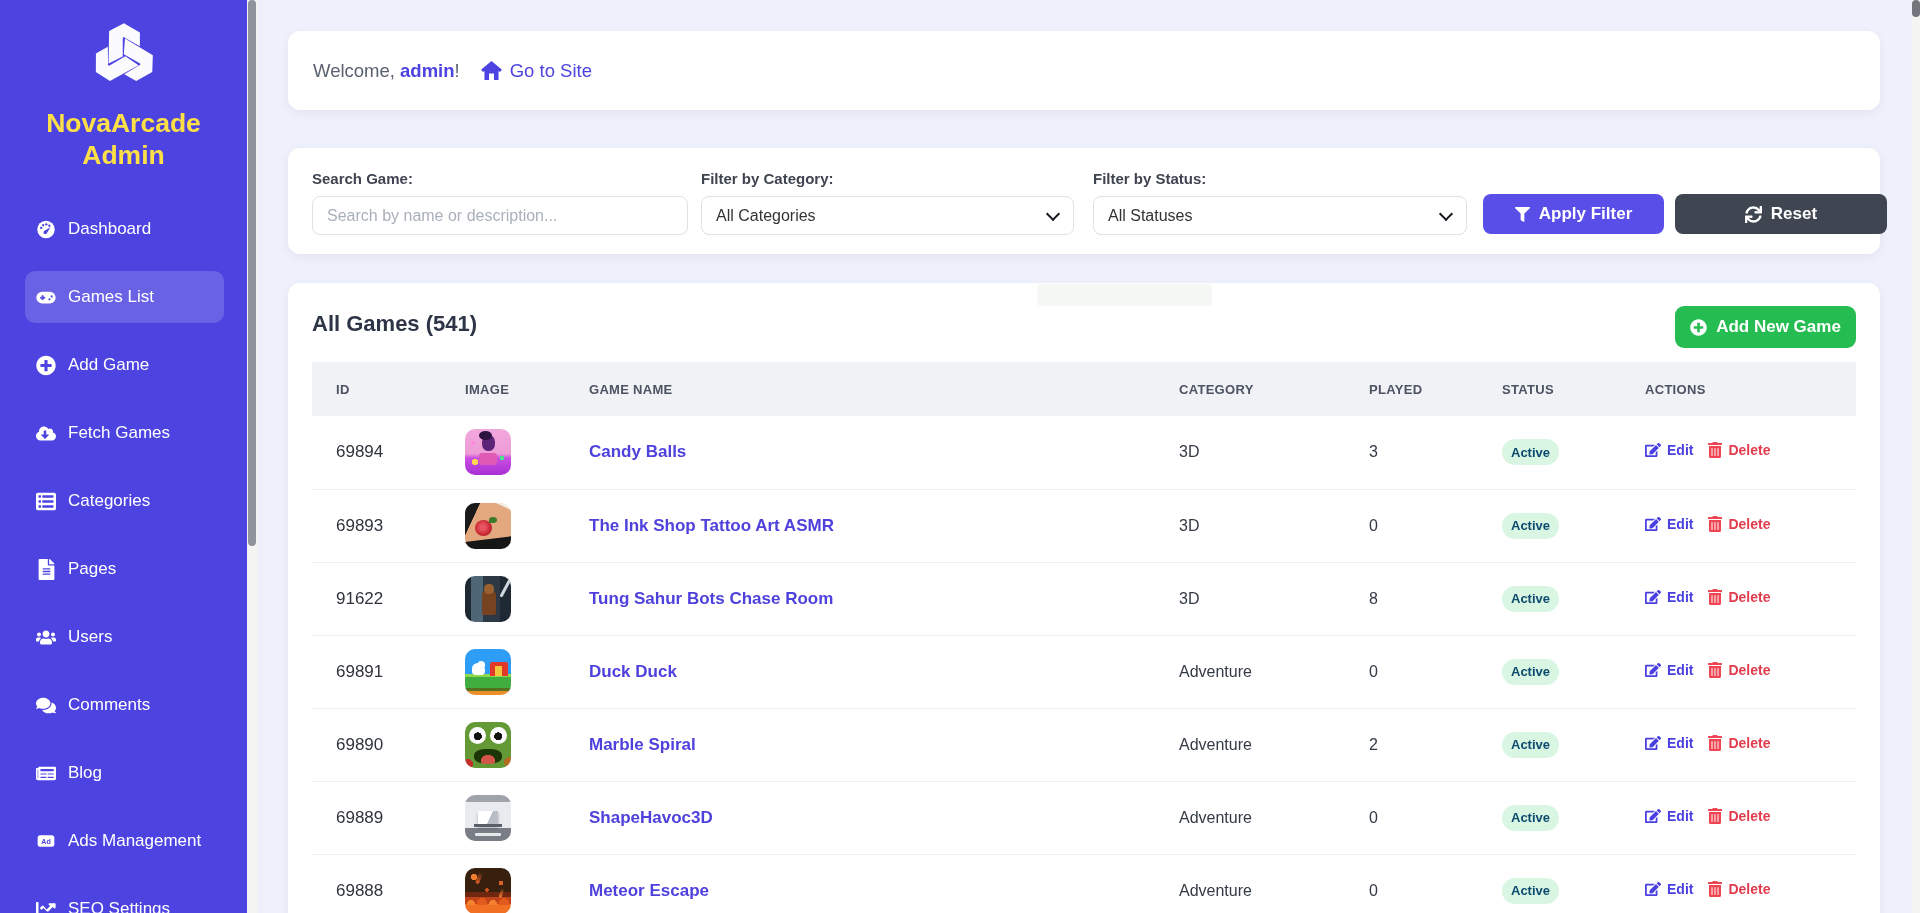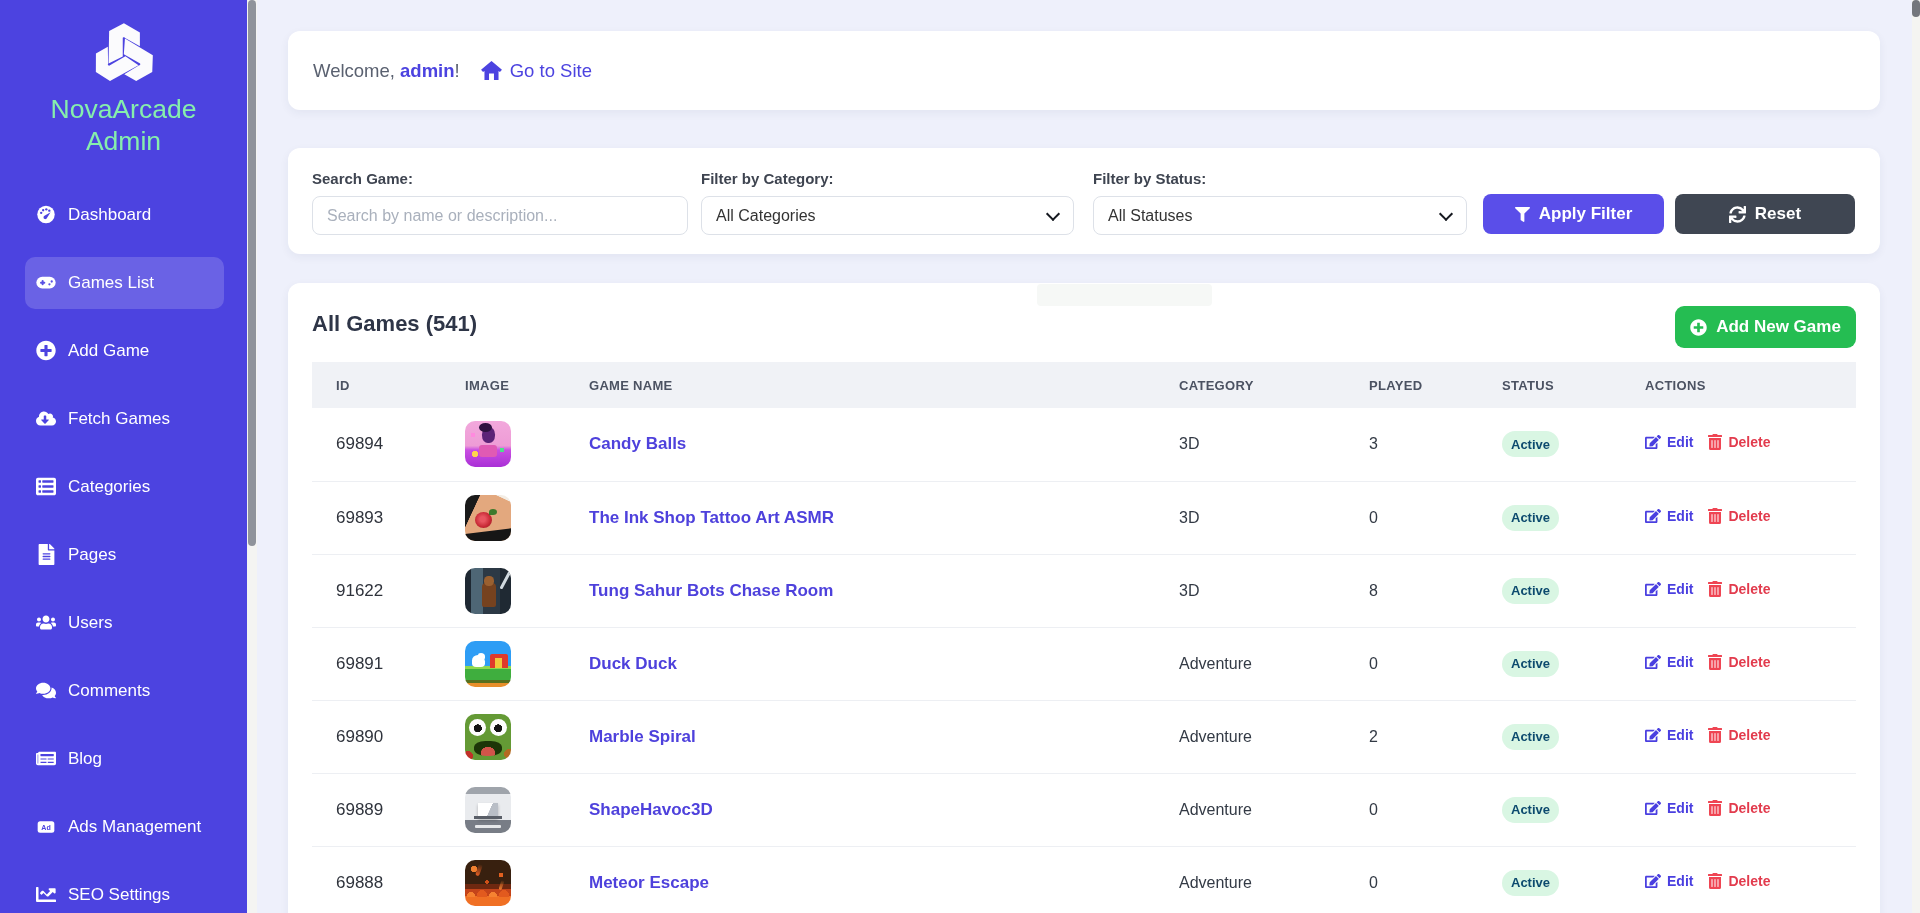--- a/index.html
+++ b/index.html
@@ -6,24 +6,24 @@
 html,body { width:1920px; height:913px; overflow:hidden; font-family:"Liberation Sans", sans-serif; background:#eef0fb; }
 .layout { display:flex; width:1920px; height:913px; }
 
 
 .sidebar { position:relative; width:257px; height:913px; background:#4c43e0; flex:0 0 257px; }
 .side-inner { width:247px; }
 .sb-track { position:absolute; top:0; right:0; width:10px; height:913px; background:#f4f4f2; }
 .sb-thumb { position:absolute; top:0; right:1px; width:8px; height:546px; background:#8f939b; border-radius:5px; }
 .logo-wrap { text-align:center; padding-top:17px; color:#fff; }
 .logo-svg { display:block; margin:0 auto; }
-.brand { font-size:26.5px; font-weight:normal; line-height:31.5px; margin-top:3px; color:#86efac; }
+.brand { font-size:26.5px; font-weight:bold; line-height:31.5px; margin-top:17px; color:#fde047; }
 .menu { margin-top:32px; display:flex; flex-direction:column; }
 .menu-item { display:flex; align-items:center; height:52px; margin:8px 23px 8px 25px; padding-left:11px; color:#fff; font-size:17px; border-radius:10px; }
-.menu-item .mi { width:20px; height:22px; margin-right:12px; display:flex; justify-content:center; }
+.menu-item .mi { width:20px; height:22px; margin-right:12px; display:flex; align-items:center; justify-content:center; }
 .menu-item.active { background:rgba(255,255,255,0.17); }
 .mi svg { display:block; }
 
 
 .main { position:relative; flex:1; height:913px; }
 .m-track { position:absolute; top:0; right:0; width:8px; height:913px; background:#f4f4f1; z-index:50; }
 .m-thumb { position:absolute; top:0; right:0; width:8px; height:17px; background:#73767c; border-radius:4px; z-index:51; }
 .content { position:absolute; left:31px; top:31px; width:1592px; }
 .card { background:#fff; border-radius:12px; box-shadow:0 3px 10px rgba(40,50,90,0.06); }
 
@@ -39,33 +39,33 @@
 .fgroup label { display:block; font-size:15px; color:#3e4450; margin-bottom:9px; font-weight:bold; }
 .finput { height:39px; border:1px solid #dde1e8; border-radius:8px; width:100%; font-size:16px; color:#333;
   font-family:"Liberation Sans",sans-serif; padding:0 14px; background:#fff; }
 .finput::placeholder { color:#a9b0bc; }
 .fselect { appearance:none; -webkit-appearance:none; background-image:none; position:relative; }
 .selwrap { position:relative; }
 .selwrap:after { content:""; position:absolute; right:16px; top:13px; width:8px; height:8px; border-right:2.6px solid #15181f; border-bottom:2.6px solid #15181f; transform:rotate(45deg); pointer-events:none; }
 .btn { display:inline-flex; align-items:center; justify-content:center; height:40px; border:none; border-radius:8px; color:#fff; font-size:17px; font-weight:bold; font-family:"Liberation Sans",sans-serif; }
 .btn svg { margin-right:9px; }
 .btn-apply { background:#5a4ee9; width:181px; }
-.btn-reset { background:#3f4652; width:180px; }
+.btn-reset { background:#3f4652; width:212px; }
 
 .table-card { margin-top:29px; padding:23px 24px 0 24px; height:700px; }
 .tc-top { display:flex; align-items:center; justify-content:space-between; height:42px; margin-bottom:14px; }
 .tc-top h2 { font-size:22px; font-weight:bold; color:#2e3547; position:relative; top:-3px; }
 .btn-add { background:#25bd52; height:42px; width:181px; font-size:17px; border-radius:9px; }
 .ghost { position:absolute; left:780px; top:284px; width:175px; height:22px; background:#f6f8f6; border-radius:4px; z-index:5; }
 
 table.games { width:1544px; border-collapse:collapse; table-layout:fixed; }
 table.games col.c-id { width:129px; } table.games col.c-img { width:124px; }
 table.games col.c-name { width:590px; } table.games col.c-cat { width:190px; }
 table.games col.c-played { width:133px; } table.games col.c-status { width:143px; }
-thead th { background:#f0f2f6; height:46px; text-align:left; padding-left:24px; font-size:13px; color:#4b5262; letter-spacing:0.3px; font-weight:bold; }
+thead th { background:#f0f2f6; height:54px; text-align:left; padding-left:24px; font-size:13px; color:#4b5262; letter-spacing:0.3px; font-weight:bold; }
 tbody td { height:73px; padding-left:24px; border-bottom:1px solid #edeff3; }
 td.id { font-size:17px; color:#2f333c; }
 td.name a { font-size:17px; font-weight:bold; color:#4e41dc; text-decoration:none; }
 td.cat, td.played { font-size:16px; color:#333a45; }
 .thumb { width:46px; height:46px; border-radius:10px; position:relative; overflow:hidden; }
 .pill { display:inline-block; background:#d9f6e3; color:#0c4a6e; font-size:13px; font-weight:bold; padding:5.5px 9px; border-radius:13px; }
 .act a { display:inline-flex; align-items:center; text-decoration:none; font-size:14px; font-weight:bold; }
 .act .edit { color:#4a3fe0; margin-right:15px; }
 .act .del { color:#e23b4d; }
 .act svg { margin-right:6px; }

